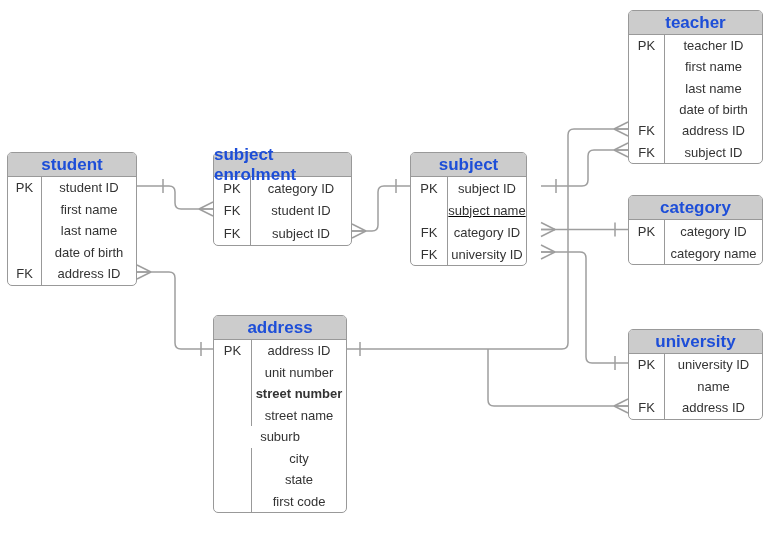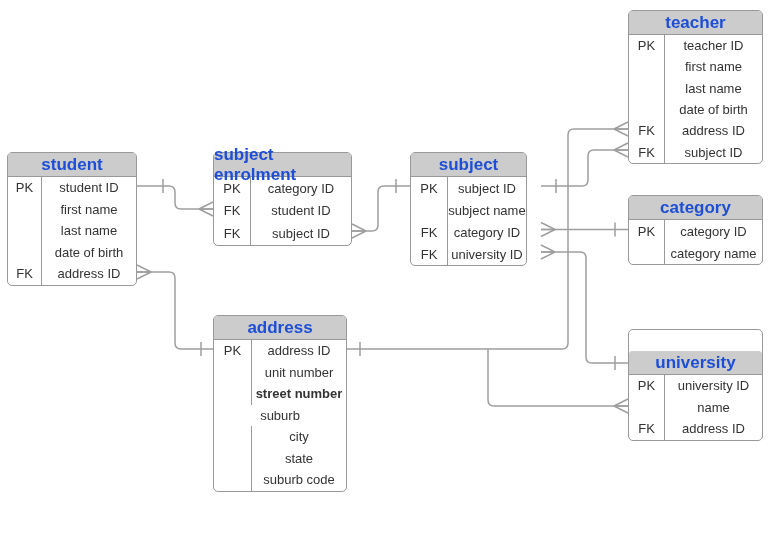--- a/index.html
+++ b/index.html
@@ -153,21 +153,21 @@
         <div class="key-cell" style="width: 37px;">FK</div>
         <div class="field-cell">subject ID</div>
       </div>
     </div>
     <div class="table" style="left: 410px; top: 152px; width: 117px;">
       <div class="table-header" style="height: 23px;">subject</div>
       <div class="table-row" style="height: 22px;">
         <div class="key-cell" style="width: 37px;">PK</div>
         <div class="field-cell">subject ID</div>
       </div>
-      <div class="table-row" style="height: 22px;">
+      <div class="table-row" style="height: 22px; text-decoration: underline;">
         <div class="key-cell" style="width: 37px;"></div>
         <div class="field-cell">subject name</div>
       </div>
       <div class="table-row" style="height: 22px;">
         <div class="key-cell" style="width: 37px;">FK</div>
         <div class="field-cell">category ID</div>
       </div>
       <div class="table-row" style="height: 22px;">
         <div class="key-cell" style="width: 37px;">FK</div>
         <div class="field-cell">university ID</div>
@@ -205,21 +205,21 @@
       <div class="table-row" style="height: 22px;">
         <div class="key-cell" style="width: 36px;">PK</div>
         <div class="field-cell">category ID</div>
       </div>
       <div class="table-row" style="height: 22px;">
         <div class="key-cell" style="width: 36px;"></div>
         <div class="field-cell">category name</div>
       </div>
     </div>
     <div class="table" style="left: 628px; top: 329px; width: 135px;">
-      <div class="table-header" style="height: 23px; margin-top: 21px;">university</div>
+      <div class="table-header" style="height: 23px;">university</div>
       <div class="table-row" style="height: 21.5px;">
         <div class="key-cell" style="width: 36px;">PK</div>
         <div class="field-cell">university ID</div>
       </div>
       <div class="table-row" style="height: 21.5px; justify-content: center;">
         <div class="key-cell" style="width: 36px;"></div>
         <div class="field-cell">name</div>
       </div>
       <div class="table-row" style="height: 21.5px;">
         <div class="key-cell" style="width: 36px;">FK</div>
@@ -233,30 +233,34 @@
         <div class="field-cell">address ID</div>
       </div>
       <div class="table-row" style="height: 21.5px;">
         <div class="key-cell" style="width: 38px;"></div>
         <div class="field-cell">unit number</div>
       </div>
       <div class="table-row" style="height: 21.5px; font-weight: bold;">
         <div class="key-cell" style="width: 38px;"></div>
         <div class="field-cell">street number</div>
       </div>
+      <div class="table-row" style="height: 21.5px;">
+        <div class="key-cell" style="width: 38px;"></div>
+        <div class="field-cell">street name</div>
+      </div>
       <div class="table-row" style="height: 21.5px; flex-direction: column;">
         <div class="key-cell" style="width: 38px;"></div>
         <div class="field-cell">suburb</div>
       </div>
       <div class="table-row" style="height: 21.5px;">
         <div class="key-cell" style="width: 38px;"></div>
         <div class="field-cell">city</div>
       </div>
       <div class="table-row" style="height: 21.5px;">
         <div class="key-cell" style="width: 38px;"></div>
         <div class="field-cell">state</div>
       </div>
       <div class="table-row" style="height: 21.5px;">
         <div class="key-cell" style="width: 38px;"></div>
-        <div class="field-cell">suburb code</div>
+        <div class="field-cell">first code</div>
       </div>
     </div>
   </div>
 
 </body></html>

